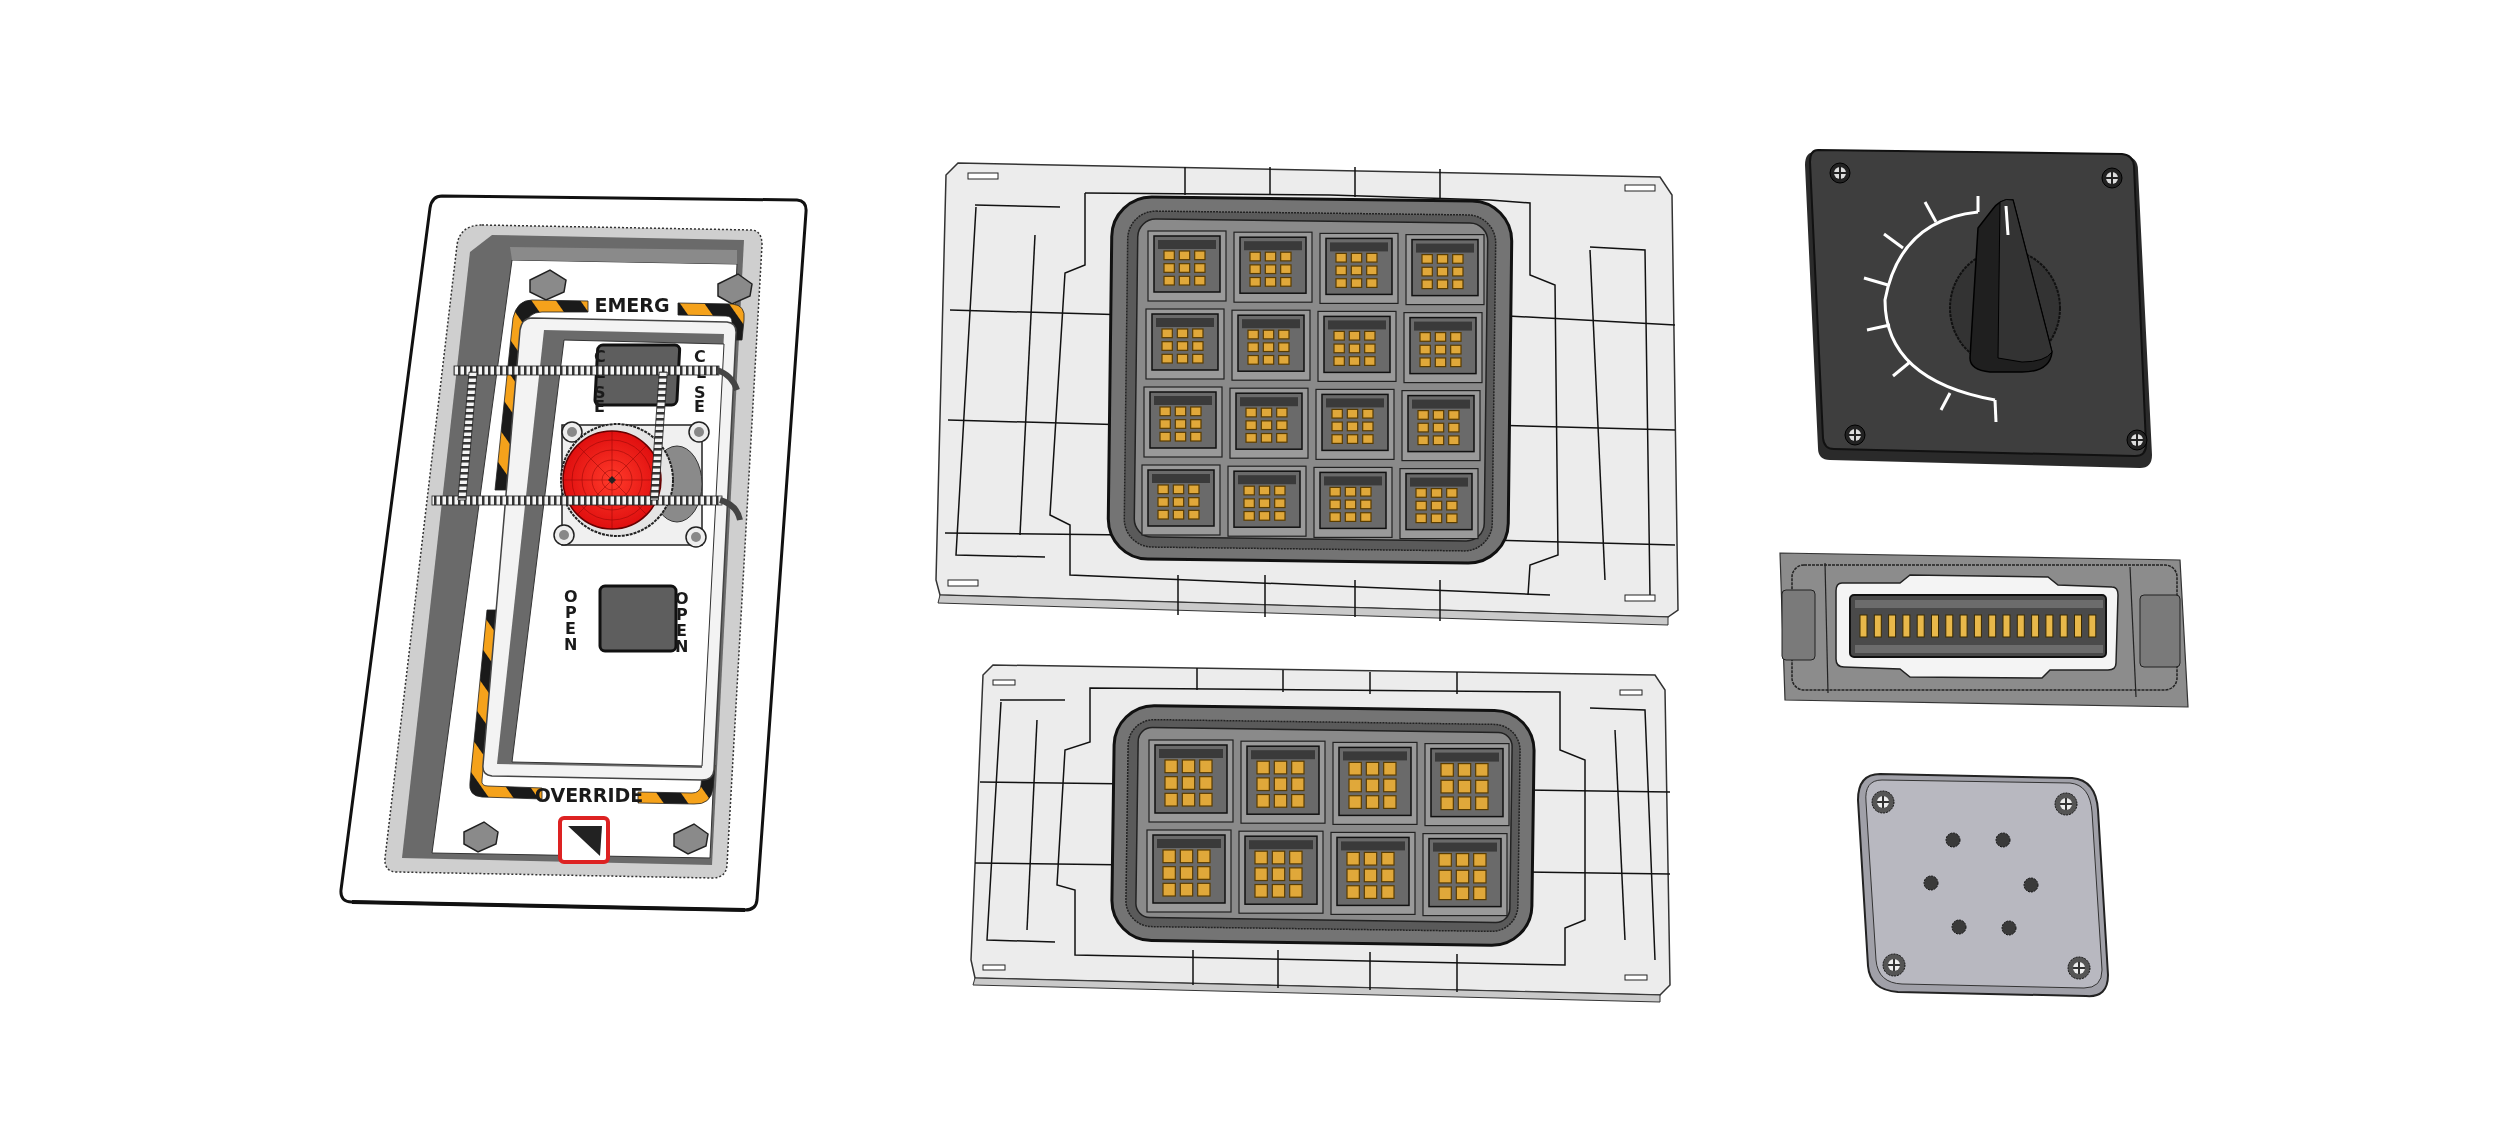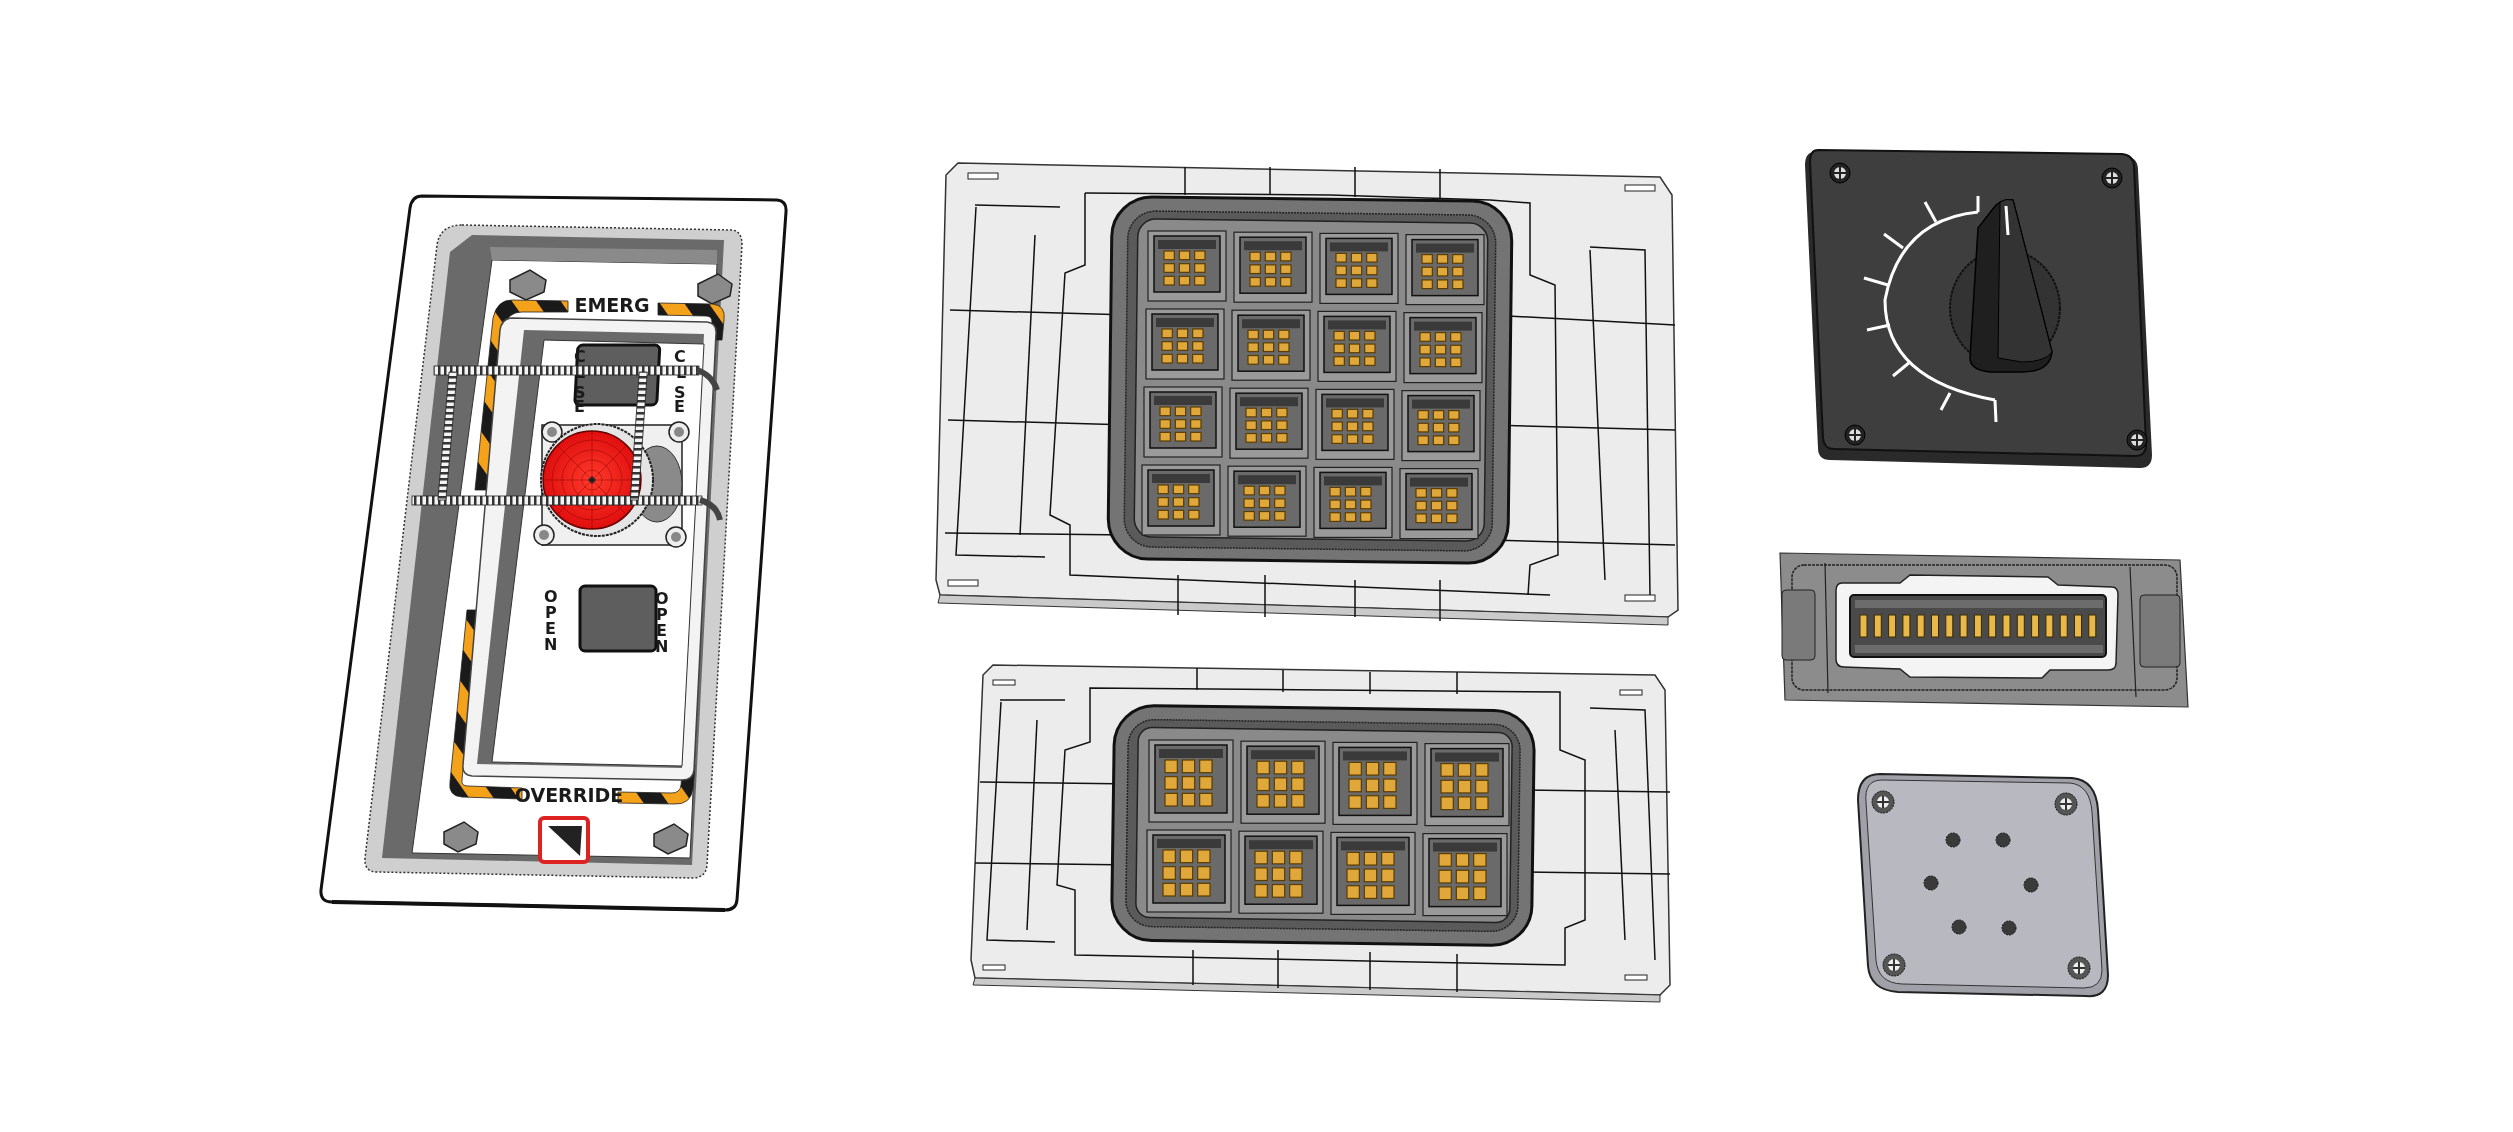--- a/index.html
+++ b/index.html
@@ -4,21 +4,21 @@
 <style>
   html, body { margin:0; padding:0; background:#ffffff; }
   body { width:2513px; height:1132px; position:relative; overflow:hidden; font-family:"Liberation Sans", sans-serif; }
   .obj { position:absolute; }
   svg { display:block; overflow:visible; }
   .lbl { font-family:"DejaVu Sans", sans-serif; font-weight:bold; fill:#1a1a1a; }
 </style>
 </head>
 <body>
 
-<div class="obj" style="left:312px;top:190px;width:480px;height:730px;">
+<div class="obj" style="left:332px;top:190px;width:480px;height:730px;">
   <svg width="480" height="730" viewBox="0 0 480 730">
     <defs>
       <pattern id="hazard" width="40" height="40" patternUnits="userSpaceOnUse" patternTransform="rotate(-35)">
         <rect width="40" height="40" fill="#f5a21b"></rect>
         <rect width="20" height="40" fill="#1a1a1a"></rect>
       </pattern>
       <pattern id="spring" width="6" height="10" patternUnits="userSpaceOnUse">
         <rect width="6" height="10" fill="#f4f4f4"></rect>
         <rect x="0" width="2.5" height="10" fill="#333"></rect>
       </pattern>

